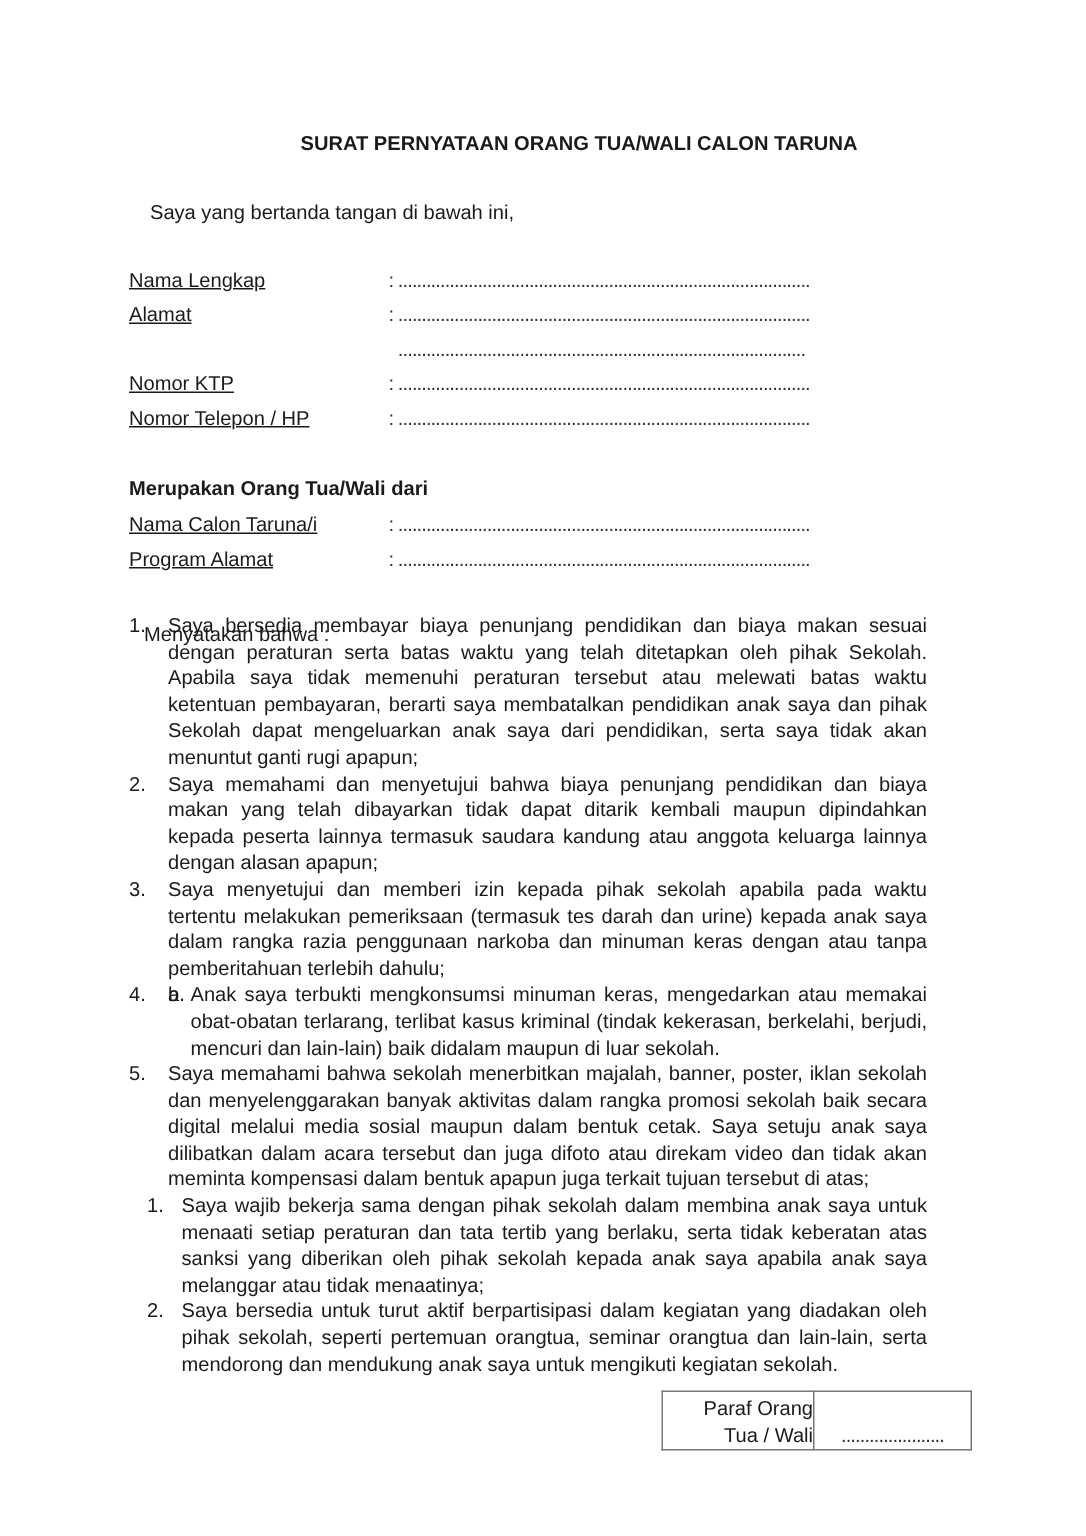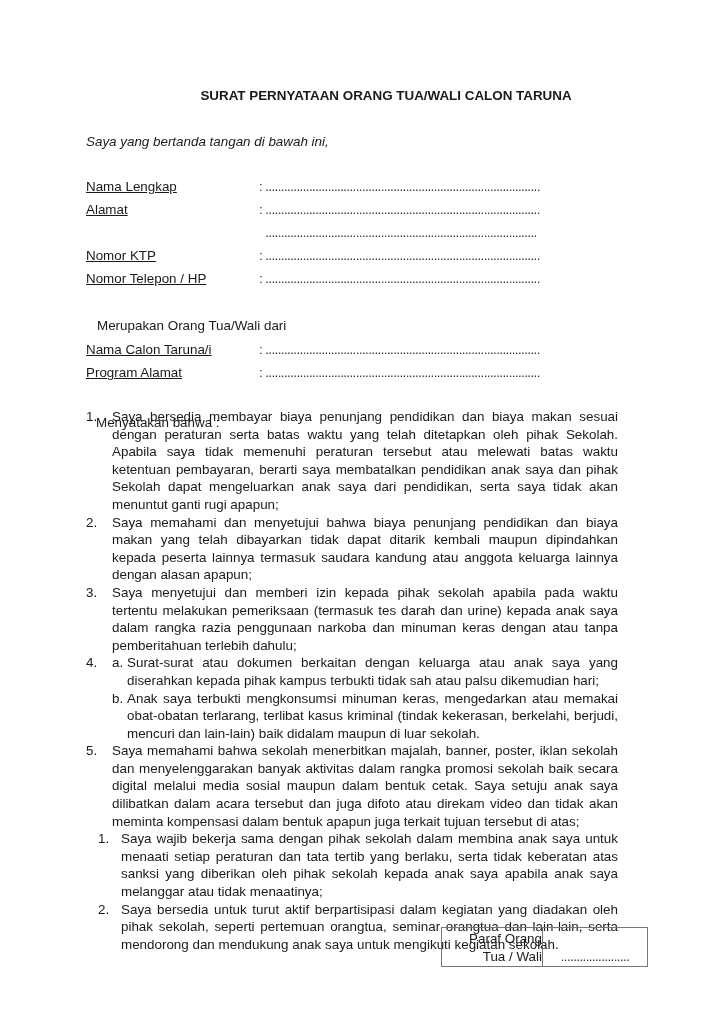--- a/index.html
+++ b/index.html
@@ -1,24 +1,24 @@
 <!DOCTYPE html>
 <html><head>
 <meta charset="utf-8">
 <style>
   html, body { margin:0; padding:0; background:#ffffff; }
   body { width:724px; height:1024px; position:relative; overflow:hidden;
          font-family:"Liberation Sans", sans-serif; color:#1a1a1a; font-size:13.4px; }
   .title { position:absolute; top:88px; left:0; width:724px; text-align:center;
            font-weight:bold; font-size:13.4px; letter-spacing:0;margin-left:24px; }
-  .intro { position:absolute; top:134px; left:86px;font-style:italic; }
+  .intro { position:absolute; top:134px; left:100px; }
   .field { position:absolute; left:86px; height:18px; line-height:18px; }
   .field .lbl { position:absolute; left:0; white-space:nowrap;text-decoration:underline; }
   .field .val { position:absolute; left:173px; white-space:nowrap; color:#333; letter-spacing:-0.6px; }
-  .section { position:absolute; left:97px; font-weight:normal; }
+  .section { position:absolute; left:86px; font-weight:bold; }
   .stmt { position:absolute; left:96px;margin-top:28px; }
   .list { position:absolute; left:86px; width:532px; line-height:17.6px; }
   .item { position:relative; padding-left:26px; text-align:justify; }
   .item .num { position:absolute; left:0; top:0; }
   .sub { position:relative; padding-left:15px; text-align:justify; }
   .sub .num { position:absolute; left:0; top:0; }
   .subnum { position:relative; padding-left:23px; text-align:justify; }
   .subnum .num { position:absolute; left:0; top:0; }
   .sublist { margin-left:0; }
   .paraf { position:absolute; left:441px; top:927px; border-collapse:collapse; }
@@ -76,21 +76,20 @@
   </div>
   <div class="item">
     <span class="num">3.</span>
     <span>Saya menyetujui dan memberi izin kepada pihak sekolah apabila pada waktu tertentu melakukan pemeriksaan (termasuk tes darah dan urine) kepada anak saya dalam rangka razia penggunaan narkoba dan minuman keras dengan atau tanpa pemberitahuan terlebih dahulu;</span>
   </div>
   <div class="item">
     <span class="num">4.</span>
     <div class="sublist">
       <div class="sub">
         <span class="num">a.</span>
-        <span>Surat-surat atau dokumen berkaitan dengan keluarga atau anak saya yang diserahkan kepada pihak kampus terbukti tidak sah atau palsu dikemudian hari;</span>
       </div>
       <div class="sub">
         <span class="num">b.</span>
         <span>Anak saya terbukti mengkonsumsi minuman keras, mengedarkan atau memakai obat-obatan terlarang, terlibat kasus kriminal (tindak kekerasan, berkelahi, berjudi, mencuri dan lain-lain) baik didalam maupun di luar sekolah.</span>
       </div>
     </div>
   </div>
   <div class="item">
     <span class="num">5.</span>
     <span>Saya memahami bahwa sekolah menerbitkan majalah, banner, poster, iklan sekolah dan menyelenggarakan banyak aktivitas dalam rangka promosi sekolah baik secara digital melalui media sosial maupun dalam bentuk cetak. Saya setuju anak saya dilibatkan dalam acara tersebut dan juga difoto atau direkam video dan tidak akan meminta kompensasi dalam bentuk apapun juga terkait tujuan tersebut di atas;</span>

